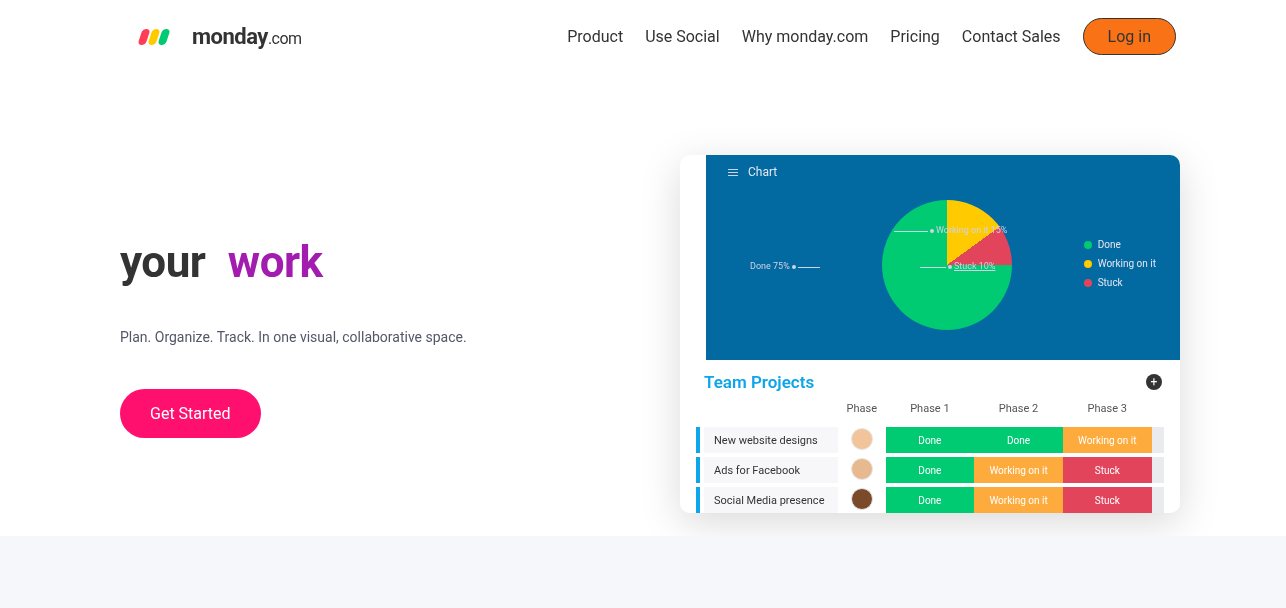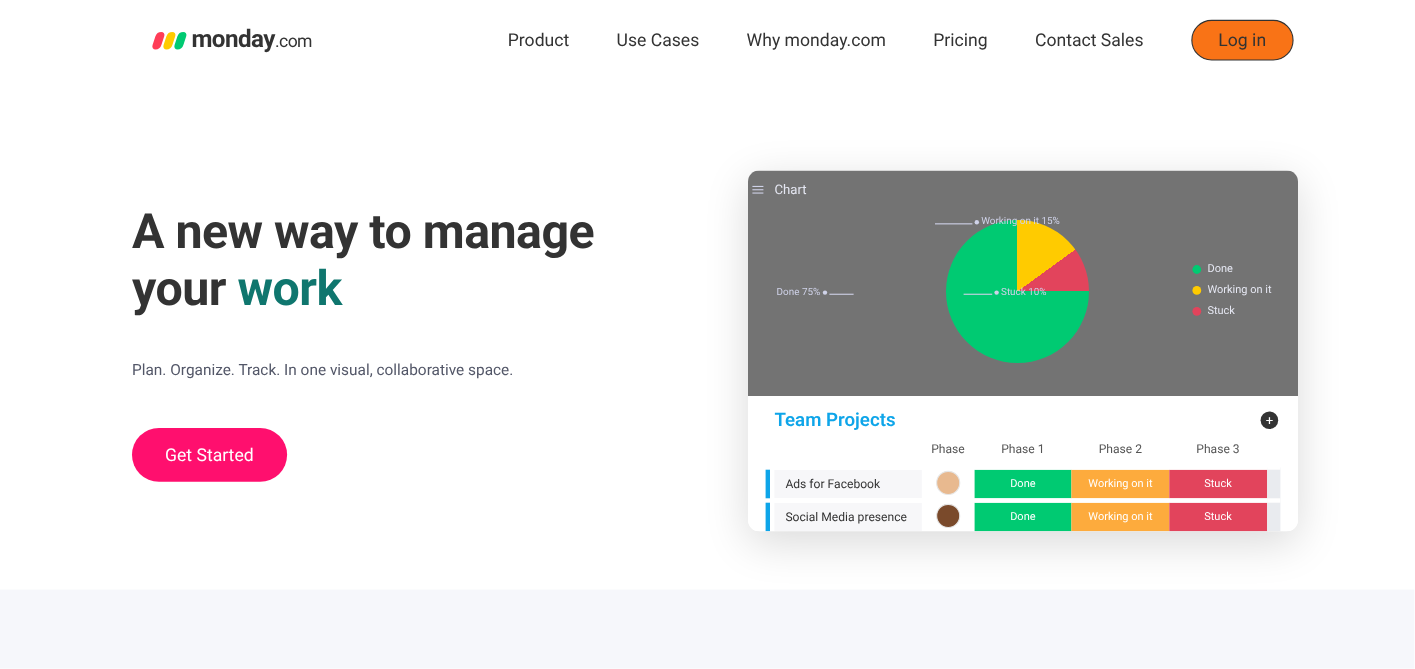--- a/index.html
+++ b/index.html
@@ -1,51 +1,51 @@
 <!DOCTYPE html>
 <html><head>
 <meta charset="utf-8">
 <style>
   * { margin:0; padding:0; box-sizing:border-box; font-family: -apple-system, BlinkMacSystemFont, "Segoe UI", Roboto, Helvetica, Arial, sans-serif; }
   html,body { width:1286px; height:608px; background:#fff; overflow:hidden; }
   .page { width:1286px; height:608px; position:relative; }
   
   .header { display:flex; align-items:center; justify-content:space-between; padding:18px 110px 0 140px; }
-  .logo { display:flex; align-items:center; gap:6px; }
+  .logo { display:flex; align-items:center; gap:24px; }
   .logo-mark { display:flex; gap:2px; }
   .logo-mark span { width:8px; height:16px; border-radius:4px; display:inline-block; transform:skewX(-18deg); }
   .logo-mark .m1 { background:#ff3d57; }
   .logo-mark .m2 { background:#ffcb00; }
   .logo-mark .m3 { background:#00ca72; }
   .logo-text { font-size:22px; font-weight:700; color:#333; letter-spacing:-0.5px; }
   .logo-text .com { font-weight:400; font-size:16px; color:#333; }
-  .nav { display:flex; align-items:center; gap:43px; }
+  .nav { display:flex; align-items:center; gap:22px; }
   .nav a { color:#333; text-decoration:none; font-size:16px; font-weight:400; cursor:pointer; }
   .login { border:1px solid #333; border-radius:22px; padding:8px 24px; font-size:16px; cursor:pointer; background:#f97316; color:#333; }
   
   .hero { display:flex; padding:130px 0 0 120px; gap:40px; }
   .hero-left { width:520px; }
   .headline { font-size:44px; font-weight:700; color:#333; line-height:1.18; letter-spacing:-0.5px; }
-  .headline .accent { color:#0f766e; }
+  .headline .accent { color:#a21caf;margin-left:12px; }
   .subhead { margin-top:40px; font-size:14px; color:#535768; }
   .cta { margin-top:44px; display:inline-block; background:#ff0f6e; color:#fff; font-size:16px; padding:15px 30px; border:none; border-radius:30px; cursor:pointer; }
   
   .preview { width:500px; border-radius:10px; box-shadow:0 10px 40px rgba(0,0,0,.15); overflow:hidden; background:#fff; position:relative; top:-30px; }
-  .chart-panel { background:#737373; color:#fff; padding:10px 14px 18px 4px; }
+  .chart-panel { background:#0369a1; color:#fff; padding:10px 14px 18px 22px;margin-left:26px; }
   .chart-hdr { display:flex; align-items:center; gap:10px; font-size:12px; color:#e5e7f2; margin-bottom:8px;}
   .hamburger { display:inline-flex; flex-direction:column; gap:2px; }
   .hamburger span { width:10px; height:1px; background:#cfd2e8; display:block; }
   .chart-body { display:flex; align-items:center; justify-content:center; gap:10px; position:relative; height:155px; }
   .pie-wrap { position:relative; width:130px; height:130px; }
   .pie { width:130px; height:130px; border-radius:50%;
          background: conic-gradient(#ffcb00 0deg 54deg, #e2445c 54deg 90deg, #00ca72 90deg 360deg); }
   .callout { position:absolute; font-size:9px; color:#cfd2e8; white-space:nowrap; }
   .callout .dot { width:4px; height:4px; border-radius:50%; background:#cfd2e8; display:inline-block; vertical-align:middle; margin:0 2px; }
-  .callout.right1 { left:200px; top:10px; }
-  .callout.right2 { left:218px; top:74px; }
+  .callout.right1 { left:200px; top:38px; }
+  .callout.right2 { left:218px; top:74px;text-decoration:underline; }
   .callout.left1 { left:22px; top:74px; }
   .callout .line { position:absolute; height:1px; background:#cfd2e8; top:6px; }
   .callout.right1 .line { right:100%; width:34px; }
   .callout.right2 .line { right:100%; width:26px; }
   .callout.left1 .line { left:100%; width:22px; }
   .legend { position:absolute; right:10px; top:52px; display:flex; flex-direction:column; gap:8px; }
   .legend-item { display:flex; align-items:center; gap:6px; font-size:10px; color:#e5e7f2; }
   .legend-dot { width:8px; height:8px; border-radius:50%; display:inline-block; }
   .ld-done { background:#00ca72; }
   .ld-work { background:#ffcb00; }
@@ -89,32 +89,32 @@
       <span class="m1"></span>
           <span class="m2"></span>
           <span class="m3"></span>
     </span>
     <span class="logo-text">
       <span>monday</span><span class="com">.com</span>
     </span>
   </div>
   <div class="nav">
     <a>Product</a>
-    <a>Use Cases</a>
+    <a>Use Social</a>
     <a>Why monday.com</a>
     <a>Pricing</a>
     <a>Contact Sales</a>
     <button class="login">Log in</button>
   </div>
 </div>
 
 <div class="hero">
   <div class="hero-left">
     <h1 class="headline">
-      <span>A new way to manage</span><br>
+      <br>
       <span>your </span><span class="accent">work</span>
     </h1>
     <p class="subhead">Plan. Organize. Track. In one visual, collaborative space.</p>
     <button class="cta">Get Started</button>
   </div>
 
   <div class="preview">
     <div class="chart-panel">
       <div class="chart-hdr">
         <span class="hamburger">
@@ -173,20 +173,34 @@
             <th class="task"></th>
             <th>Phase</th>
             <th>Phase 1</th>
             <th>Phase 2</th>
             <th>Phase 3</th>
             <th></th>
           </tr>
         </thead>
         <tbody>
           <tr>
+            <td class="taskcell"><span class="row-bar rb-a"></span><span>New website designs</span></td>
+            <td><span class="avatar"></span></td>
+            <td>
+                  <div class="status s-done">Done</div>
+                </td>
+            <td>
+                  <div class="status s-done">Done</div>
+                </td>
+            <td>
+                  <div class="status s-work">Working on it</div>
+                </td>
+            <td class="endcol"></td>
+          </tr>
+          <tr>
             <td class="taskcell"><span class="row-bar rb-c"></span><span>Ads for Facebook</span></td>
             <td><span class="avatar c"></span></td>
             <td>
                   <div class="status s-done">Done</div>
                 </td>
             <td>
                   <div class="status s-work">Working on it</div>
                 </td>
             <td>
                   <div class="status s-stuck">Stuck</div>

